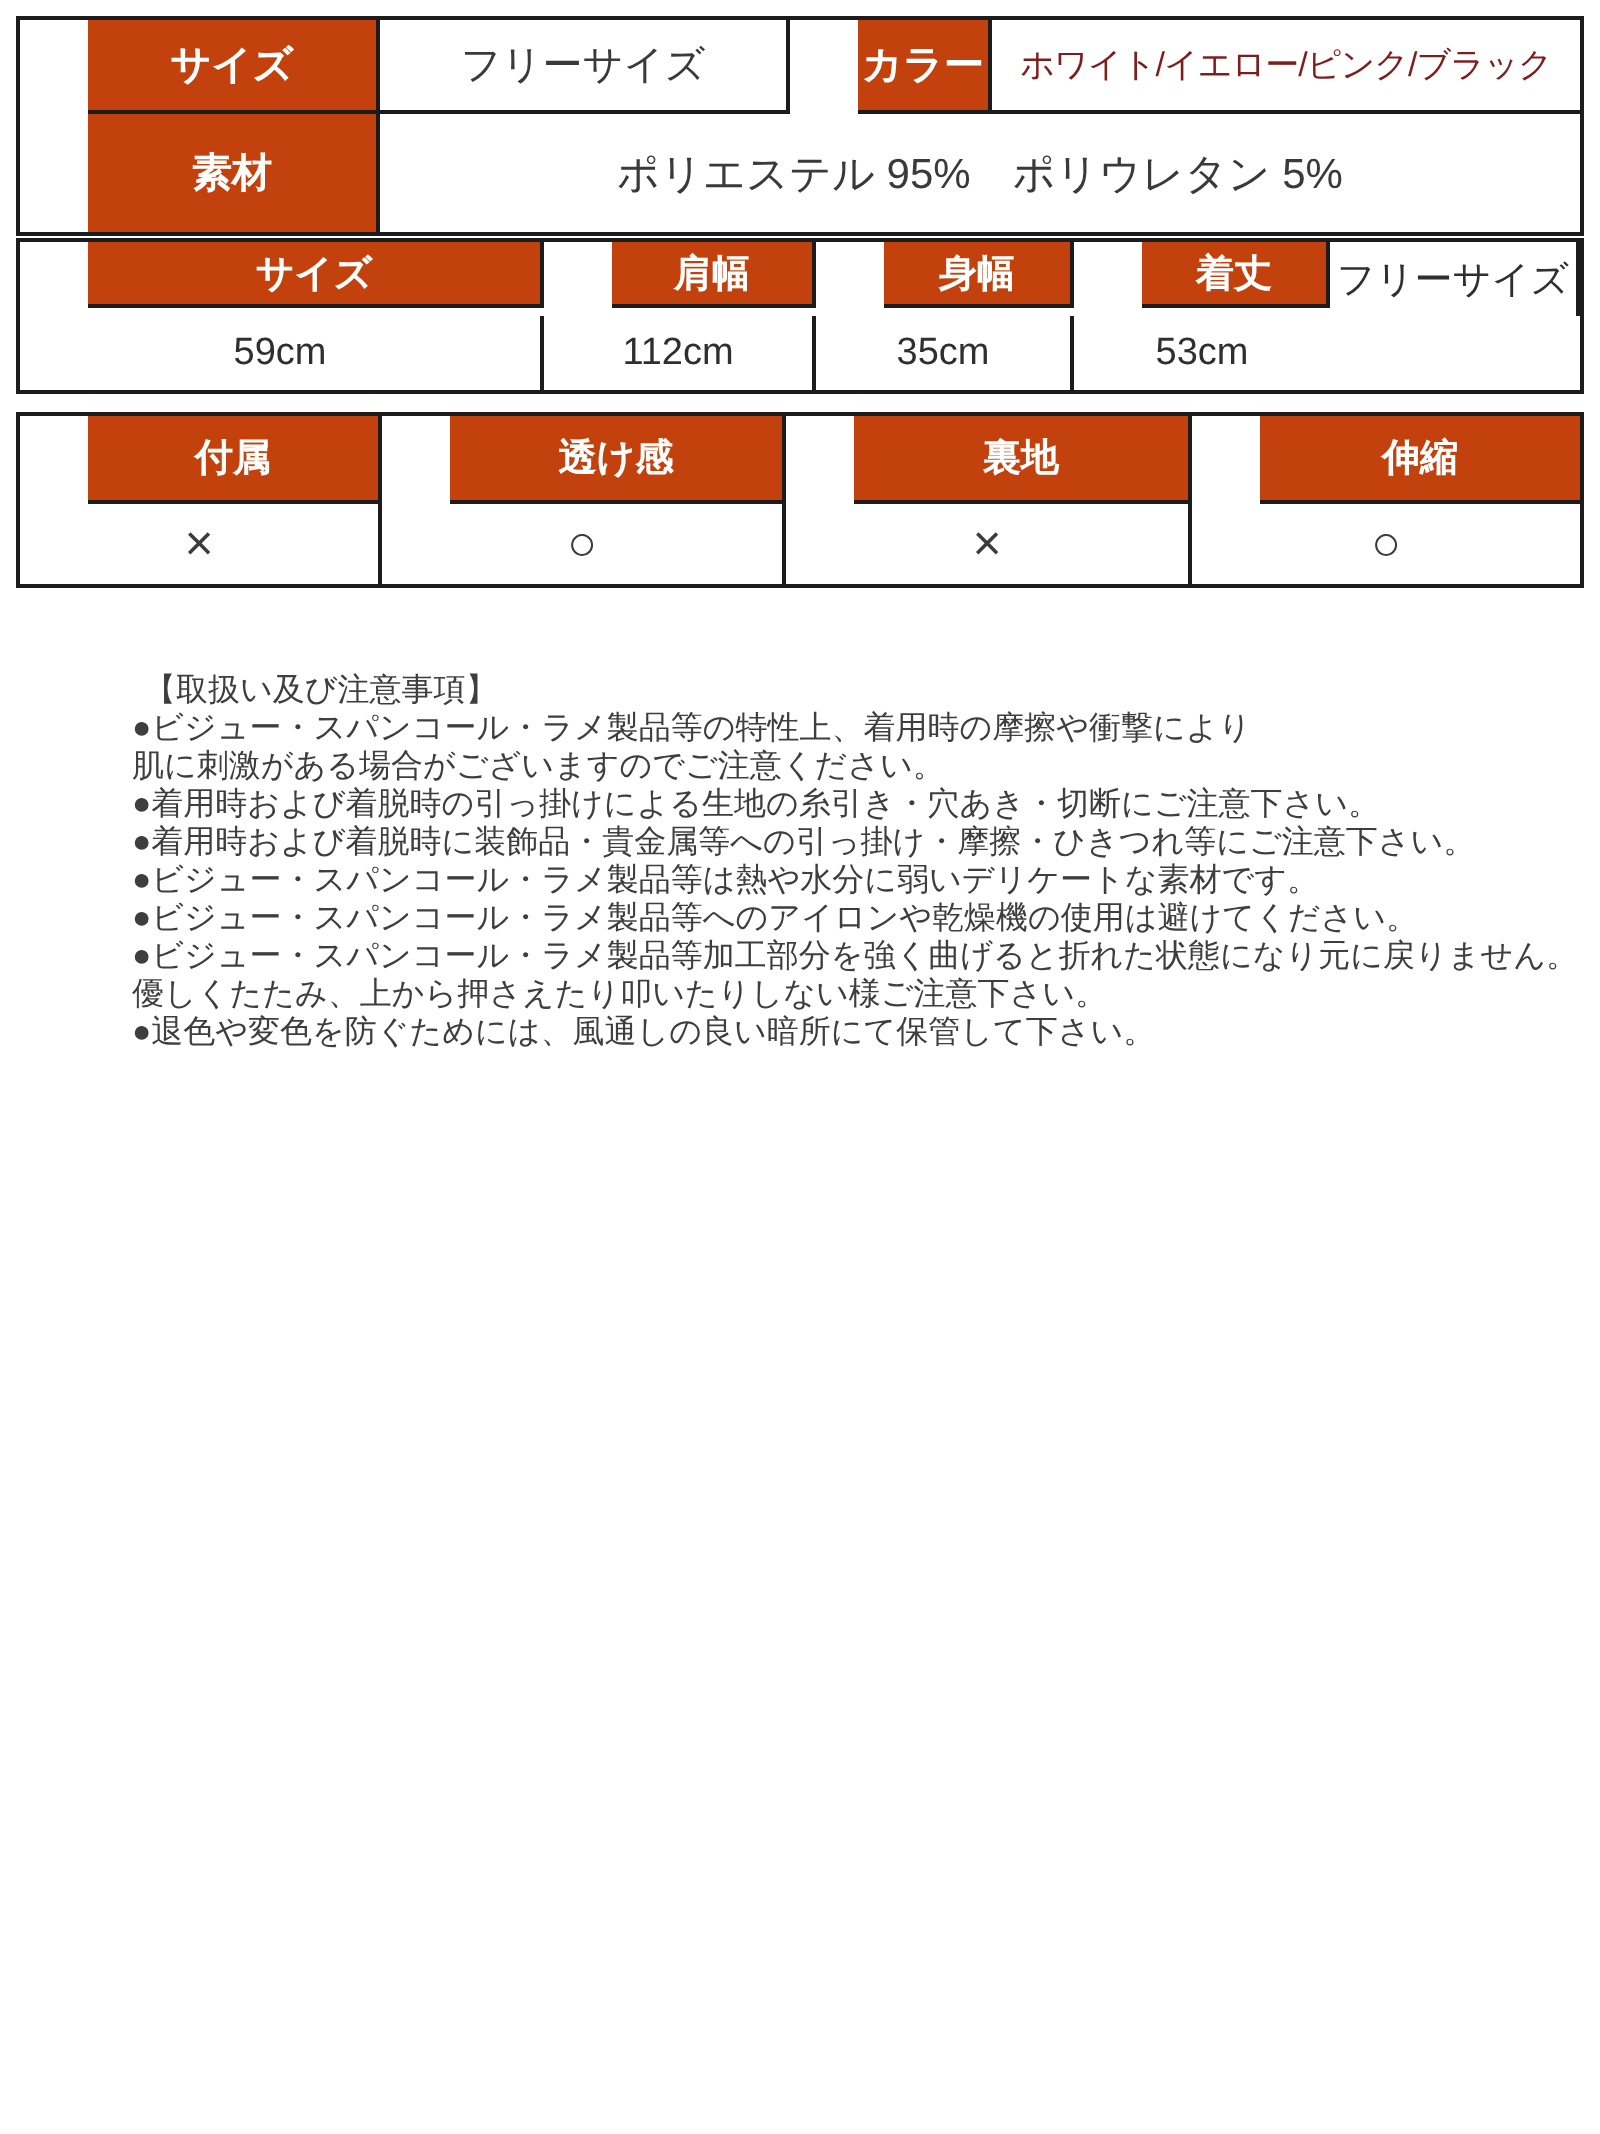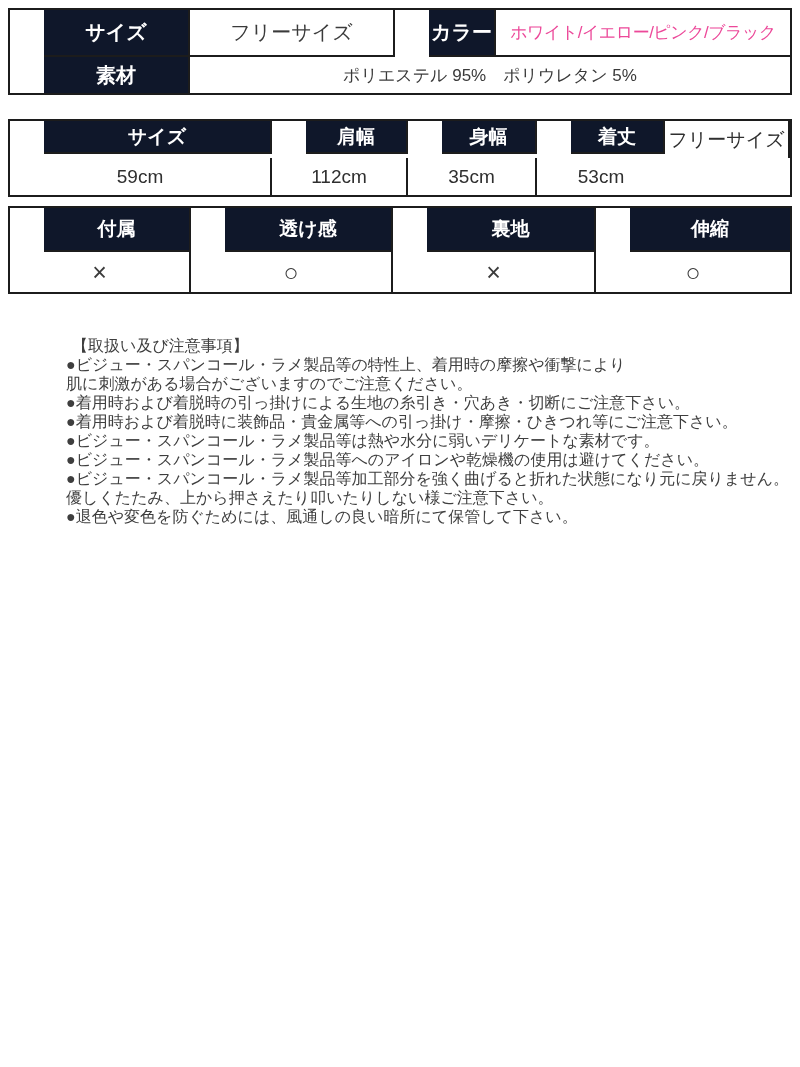--- a/index.html
+++ b/index.html
@@ -20,30 +20,30 @@
     background:#ffffff;
   }
   .cell {
     box-sizing:border-box;
     display:flex; align-items:center; justify-content:center;
     overflow:hidden; white-space:nowrap;
   }
   .b-right  { border-right:2px solid #1c1c1c; }
   .b-bottom { border-bottom:2px solid #1c1c1c; }
   .th {
-    background:#0f172a; color:#ffffff;
+    background:#c2410c; color:#ffffff;
     font-weight:bold; font-size:20px;margin-left:34px;
   }
   
   #spec-table { top:8px; grid-template-columns:180px 205px 101px 294px; }
   #spec-table .r1 { height:47px; }
-  #spec-table .r2 { height:36px; }
+  #spec-table .r2 { height:59px; }
   .spec-value { font-size:20px; color:#3a3a3a; }
-  .spec-color-value { font-size:17px; color:#ec4899; letter-spacing:-0.5px; }
-  .spec-material-value { font-size:17px; color:#3a3a3a; grid-column:2/5; }
+  .spec-color-value { font-size:17px; color:#7f1d1d; letter-spacing:-0.5px; }
+  .spec-material-value { font-size:21px; color:#3a3a3a; grid-column:2/5; }
   
   #measurements-table { top:119px; grid-template-columns:262px 136px 129px 128px 125px; }
   #measurements-table .hr { height:33px; }
   #measurements-table .dr { height:37px; }
   #measurements-table .th { font-size:19px; }
   .meas-value { font-size:19px; color:#2f2f2f; }
   
   #features-table { top:206px; grid-template-columns:181px 202px 203px 194px; }
   #features-table .hr { height:44px; }
   #features-table .dr { height:40px; }

